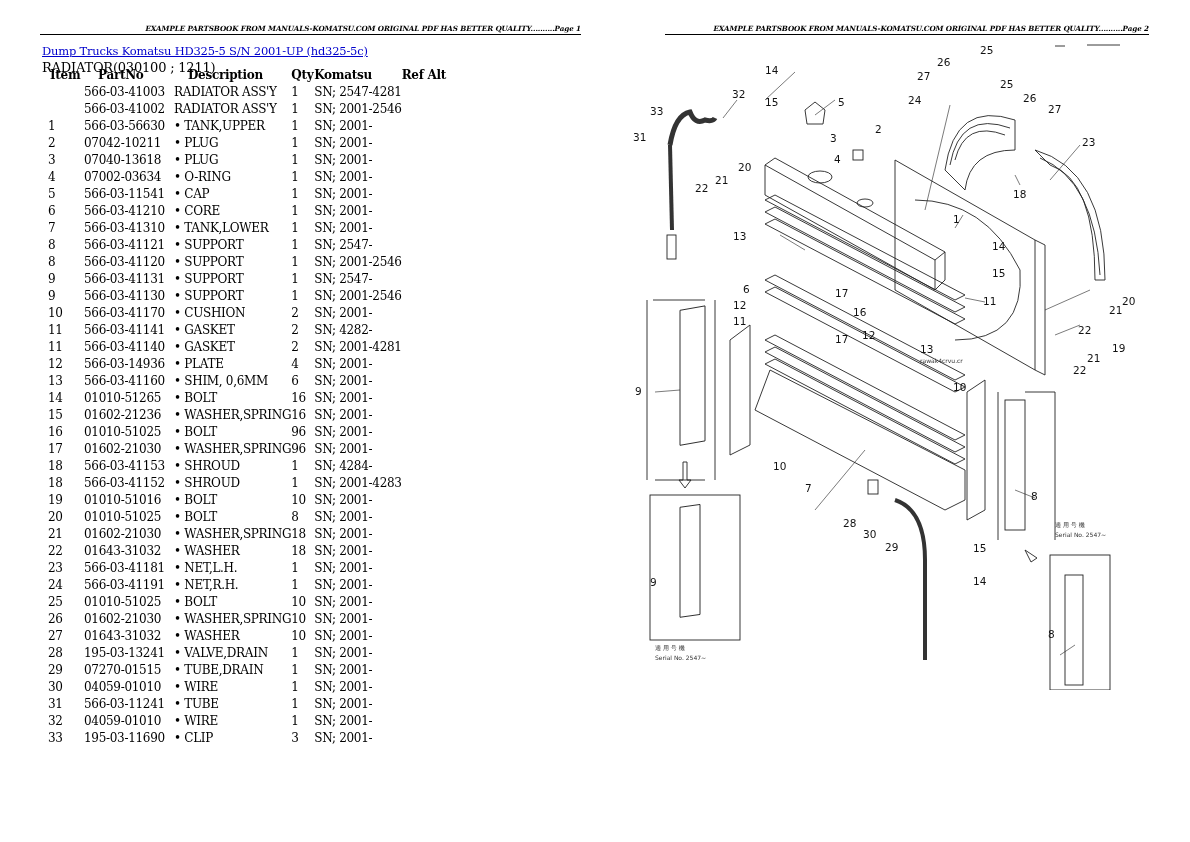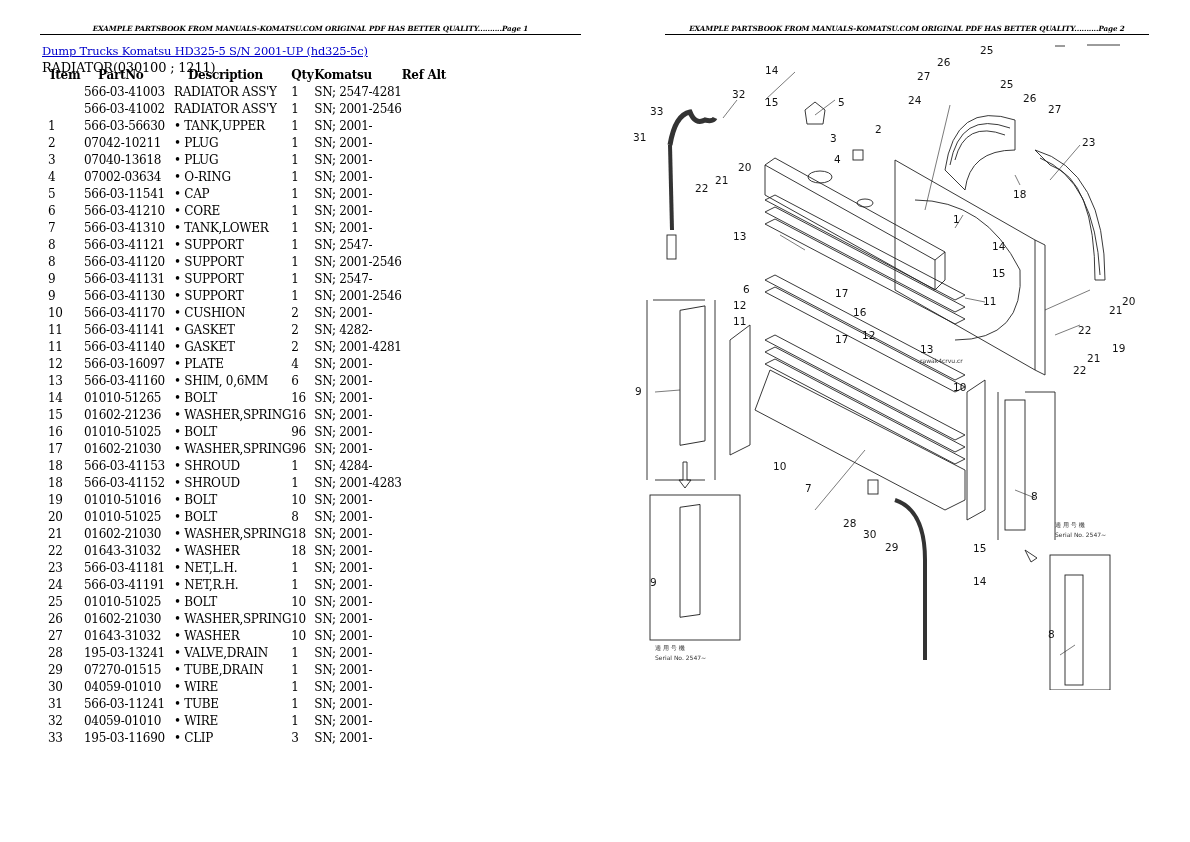--- a/index.html
+++ b/index.html
@@ -3,21 +3,21 @@
 <meta charset="utf-8">
 <style>
   html, body { margin:0; padding:0; background:#ffffff; }
   body { width:1190px; height:842px; position:relative; overflow:hidden;
          font-family:"DejaVu Serif", serif; color:#000; }
   .page { position:absolute; top:0; height:842px; }
   .page-left { left:0; width:595px; }
   .page-right { left:595px; width:595px; }
   .hdr { position:absolute; top:24px; font-family:"DejaVu Serif", serif;
          font-weight:bold; font-style:italic; font-size:7.2px; letter-spacing:-0.1px;
-         text-align:center; border-bottom:1px solid #000; padding-bottom:1px; white-space:nowrap; }
+         text-align:right; border-bottom:1px solid #000; padding-bottom:1px; white-space:nowrap; }
   .page-left .hdr { left:40px; width:541px; }
   .page-right .hdr { left:70px; width:484px; }
   .title-link { position:absolute; left:42px; top:44px; font-size:11.5px; color:#0000cc;
                 text-decoration:underline; white-space:nowrap; cursor:pointer; letter-spacing:-0.2px; }
   .subtitle { position:absolute; left:42px; top:60px; font-size:13px; white-space:nowrap; letter-spacing:-0.2px; }
   table.parts { position:absolute; left:44px; top:66px; border-collapse:collapse;
                 font-size:12px; letter-spacing:-0.3px; }
   table.parts th { font-weight:bold; text-align:left; padding:0; height:17px; white-space:nowrap; }
   table.parts td { padding:0; height:17px; white-space:nowrap; vertical-align:middle; }
   .c-item { width:34px; padding-left:4px !important; }
@@ -175,21 +175,21 @@
         <tr>
           <td class="c-item">11</td>
           <td class="c-part">566-03-41140</td>
           <td class="c-desc">• GASKET</td>
           <td class="c-qty">2</td>
           <td class="c-opt">SN; 2001-4281</td>
           <td class="c-ref"></td>
         </tr>
         <tr>
           <td class="c-item">12</td>
-          <td class="c-part">566-03-16097</td>
+          <td class="c-part">566-03-14936</td>
           <td class="c-desc">• PLATE</td>
           <td class="c-qty">4</td>
           <td class="c-opt">SN; 2001-</td>
           <td class="c-ref"></td>
         </tr>
         <tr>
           <td class="c-item">13</td>
           <td class="c-part">566-03-41160</td>
           <td class="c-desc">• SHIM, 0,6MM</td>
           <td class="c-qty">6</td>

